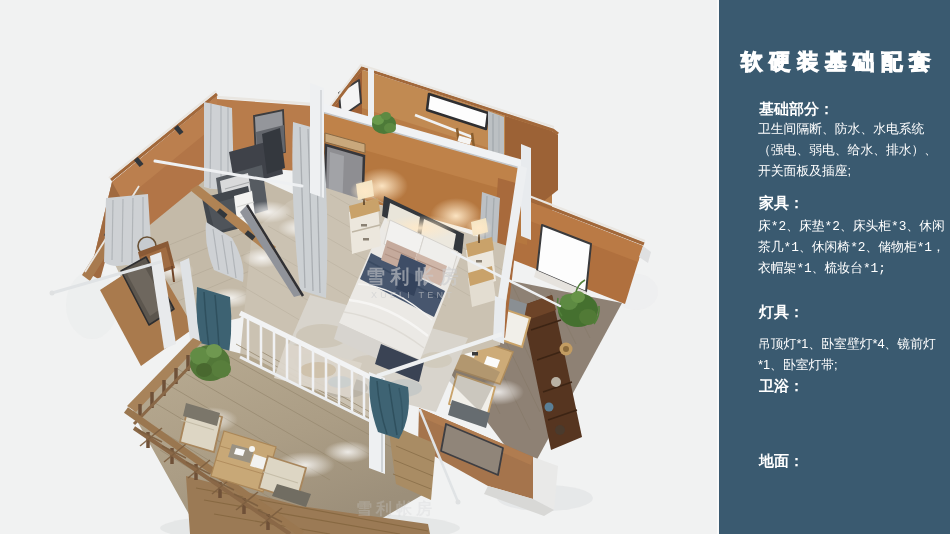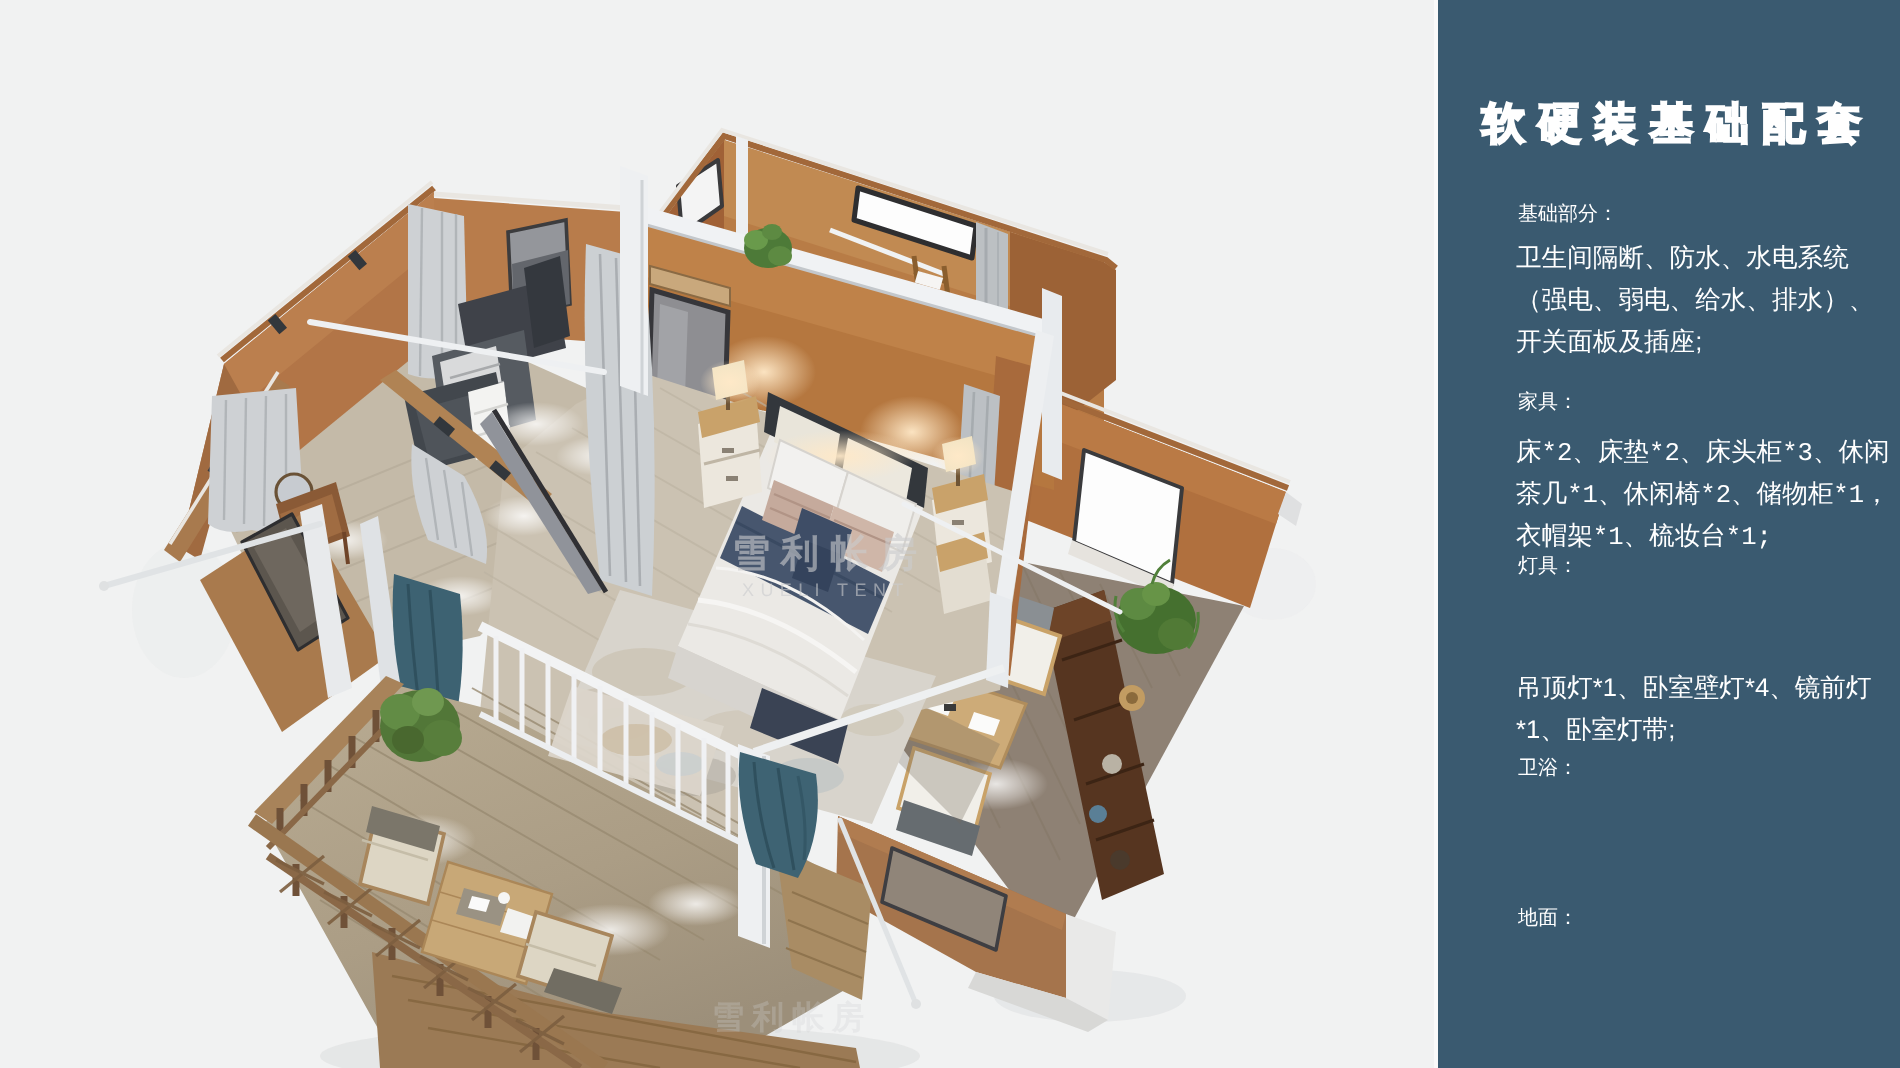--- a/index.html
+++ b/index.html
@@ -4,21 +4,21 @@
 <style>
   html,body{margin:0;padding:0;}
   body{width:950px;height:534px;overflow:hidden;font-family:"Liberation Sans",sans-serif;}
   #stage{position:relative;width:950px;height:534px;background:#f1f2f2;}
   #scene{position:absolute;left:0;top:0;width:717px;height:534px;}
   #gap{position:absolute;left:716px;top:0;width:3px;height:534px;background:#fafafa;}
   #topline{position:absolute;left:0;top:0;width:716px;height:3px;background:#fafafa;}
   #panel{position:absolute;left:719px;top:0;width:256px;height:534px;background:#3a5a70;}
   .t{position:absolute;color:#ffffff;}
   .title{left:22px;top:47px;font-size:21.5px;font-weight:bold;letter-spacing:6.5px;white-space:nowrap;-webkit-text-stroke:1.1px #ffffff;}
-  .hd{left:40px;font-size:10px;font-weight:normal;}
+  .hd{left:40px;font-size:15px;font-weight:bold;}
   .bd{left:39px;font-size:12.8px;line-height:21px;white-space:nowrap;}
 </style>
 </head>
 <body>
 <div id="stage">
 
   <div id="gap"></div>
   <div id="topline"></div>
   <div id="scene">
   <svg width="717" height="534" viewBox="0 0 717 534" xmlns="http://www.w3.org/2000/svg">
@@ -551,20 +551,20 @@
   <div id="panel">
 
     <div class="t title">软硬装基础配套</div>
 
     <div class="t hd" style="top:100px;">基础部分：</div>
     <div class="t bd" style="top:118px;">卫生间隔断、防水、水电系统<br>（强电、弱电、给水、排水）、<br>开关面板及插座;</div>
 
     <div class="t hd" style="top:194px;">家具：</div>
     <div class="t bd" style="top:216px;font-family:Liberation Mono, monospace;">床*2、床垫*2、床头柜*3、休闲<br>茶几*1、休闲椅*2、储物柜*1，<br>衣帽架*1、梳妆台*1;</div>
 
-    <div class="t hd" style="top:276px;">灯具：</div>
+    <div class="t hd" style="top:303px;">灯具：</div>
     <div class="t bd" style="top:306px;margin-top:27px;">吊顶灯*1、卧室壁灯*4、镜前灯<br>*1、卧室灯带;</div>
 
     <div class="t hd" style="top:377px;">卫浴：</div>
 
     <div class="t hd" style="top:452px;">地面：</div>
   </div>
 </div>
 
 </body></html>

